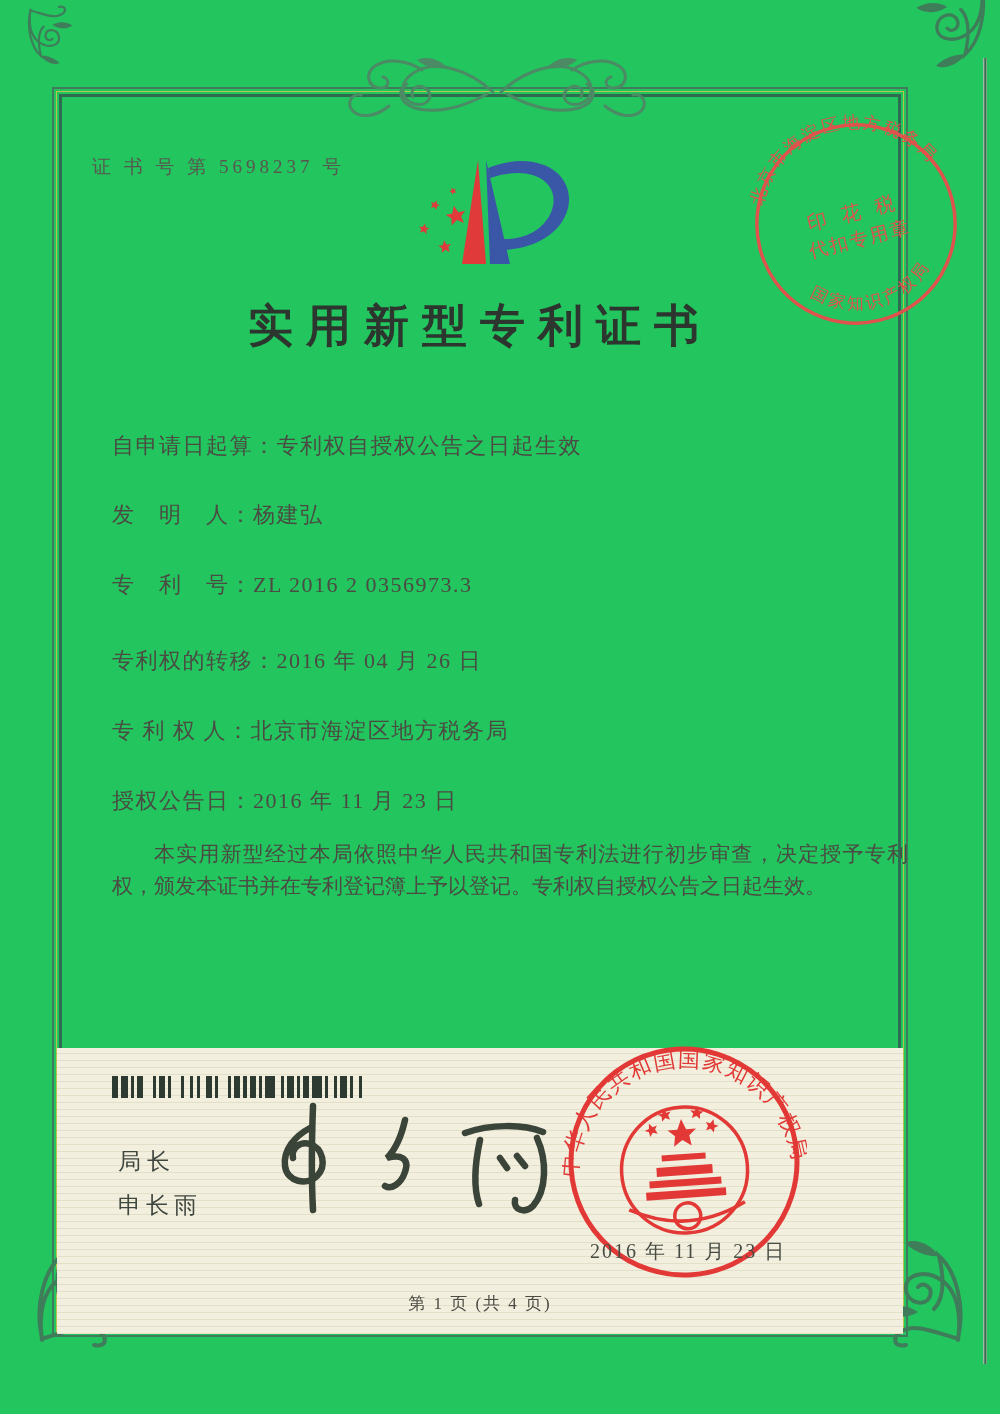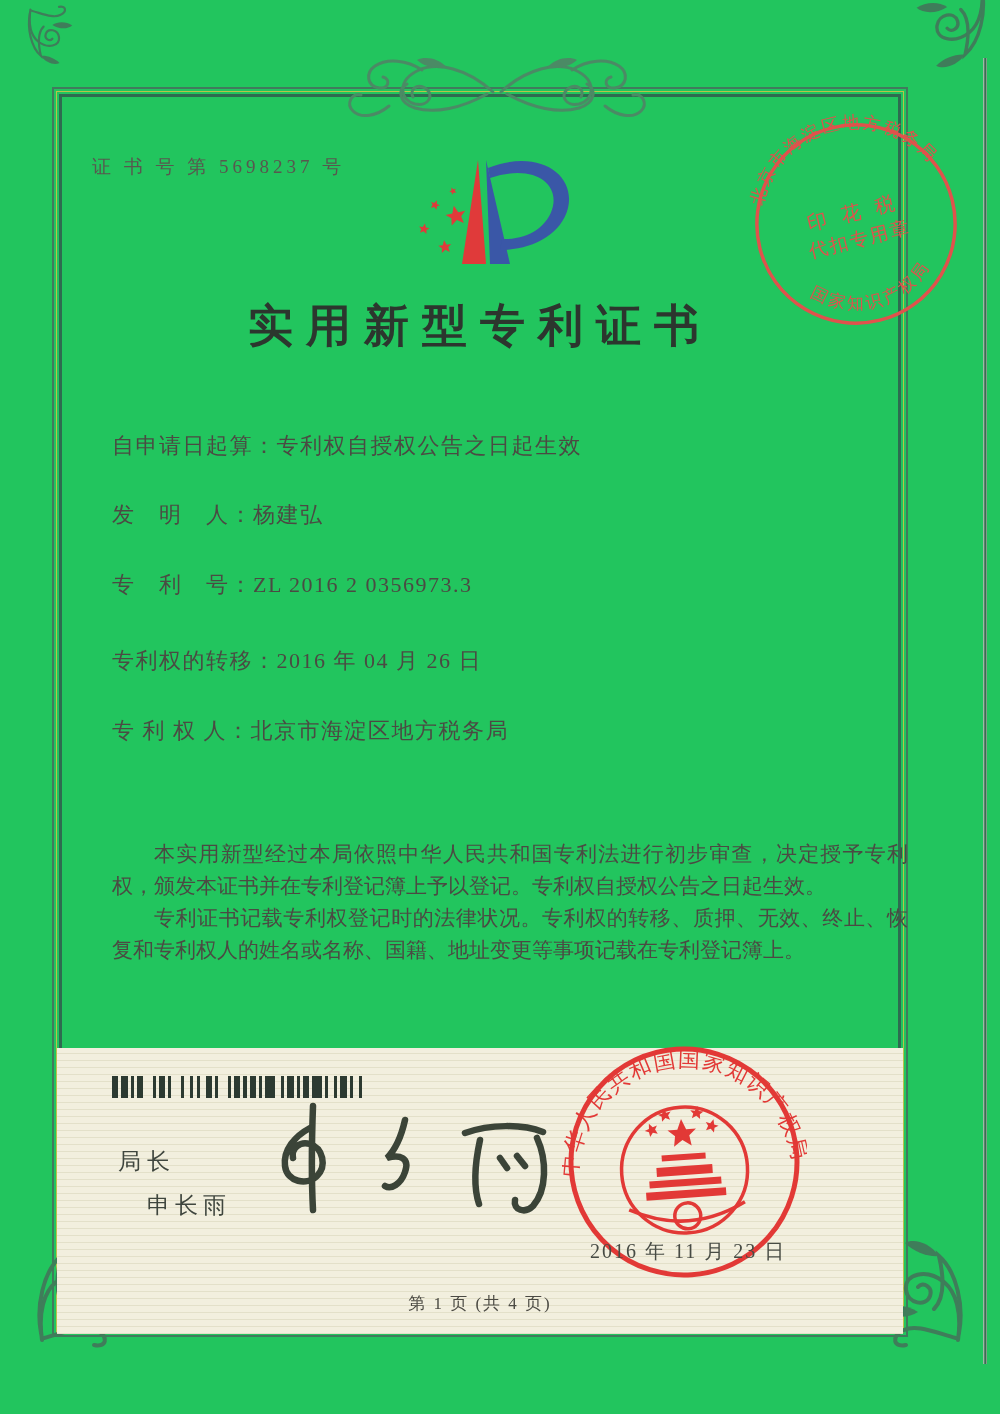--- a/index.html
+++ b/index.html
@@ -22,21 +22,21 @@
   .field-row{position:absolute;left:112px;font-size:22px;letter-spacing:1.5px;white-space:nowrap;color:#4b4a43;}
   .paragraphs{position:absolute;left:112px;top:838px;width:796px;font-size:21px;
     line-height:32px;text-align:justify;color:#4b4a43;}
   .paragraphs p{margin:0;text-indent:2em;}
   .band{position:absolute;left:57px;top:1048px;width:846px;height:286px;
     background-color:#f2efde;
     background-image:repeating-linear-gradient(0deg,#e3e0c9 0px,#e3e0c9 1px,rgba(0,0,0,0) 1px,rgba(0,0,0,0) 7px);}
   .barcode{position:absolute;left:112px;top:1076px;width:254px;height:22px;display:flex;align-items:stretch;}
   .barcode span{display:block;height:100%;}
   .signer-title{position:absolute;left:118px;top:1146px;font-size:23px;letter-spacing:6px;color:#3f463e;}
-  .signer-name{position:absolute;left:118px;top:1190px;font-size:23px;letter-spacing:5px;color:#3f463e;margin-left:29px;}
+  .signer-name{position:absolute;left:118px;top:1190px;font-size:23px;letter-spacing:5px;color:#3f463e;}
   .seal-date{position:absolute;left:590px;top:1238px;font-size:20px;letter-spacing:2px;color:#474b44;}
   .footer{position:absolute;left:52px;top:1292px;width:856px;text-align:center;font-size:17px;letter-spacing:2px;color:#4b4a43;}
   .abs{position:absolute;}
   svg{display:block;}
 </style>
 </head>
 <body>
 
 <div class="page">
 
@@ -120,24 +120,26 @@
   </div>
   <div class="field-row" style="top:570px">
     <span>专　利　号：</span><span>ZL 2016 2 0356973.3</span>
   </div>
   <div class="field-row" style="top:646px">
     <span>专利权的转移：</span><span>2016 年 04 月 26 日</span>
   </div>
   <div class="field-row" style="top:716px">
     <span>专 利 权 人：</span><span>北京市海淀区地方税务局</span>
   </div>
+  <div class="field-row" style="top:786px">
+    <span>授权公告日：</span><span>2016 年 11 月 23 日</span>
+  </div>
 
   <div class="paragraphs">
     <p>本实用新型经过本局依照中华人民共和国专利法进行初步审查，决定授予专利权，颁发本证书并在专利登记簿上予以登记。专利权自授权公告之日起生效。</p>
-    <p>专利证书记载专利权登记时的法律状况。专利权的转移、质押、无效、终止、恢复和专利权人的姓名或名称、国籍、地址变更等事项记载在专利登记簿上。</p>
   </div>
 
   <div class="band"></div>
 
   <div class="barcode" id="barcode">
       <span style="width: 6.2716px; background: rgb(44, 58, 49);"></span>
       <span style="width: 3.1358px; background: transparent;"></span>
       <span style="width: 6.2716px; background: rgb(44, 58, 49);"></span>
       <span style="width: 3.1358px; background: transparent;"></span>
       <span style="width: 3.1358px; background: rgb(44, 58, 49);"></span>

